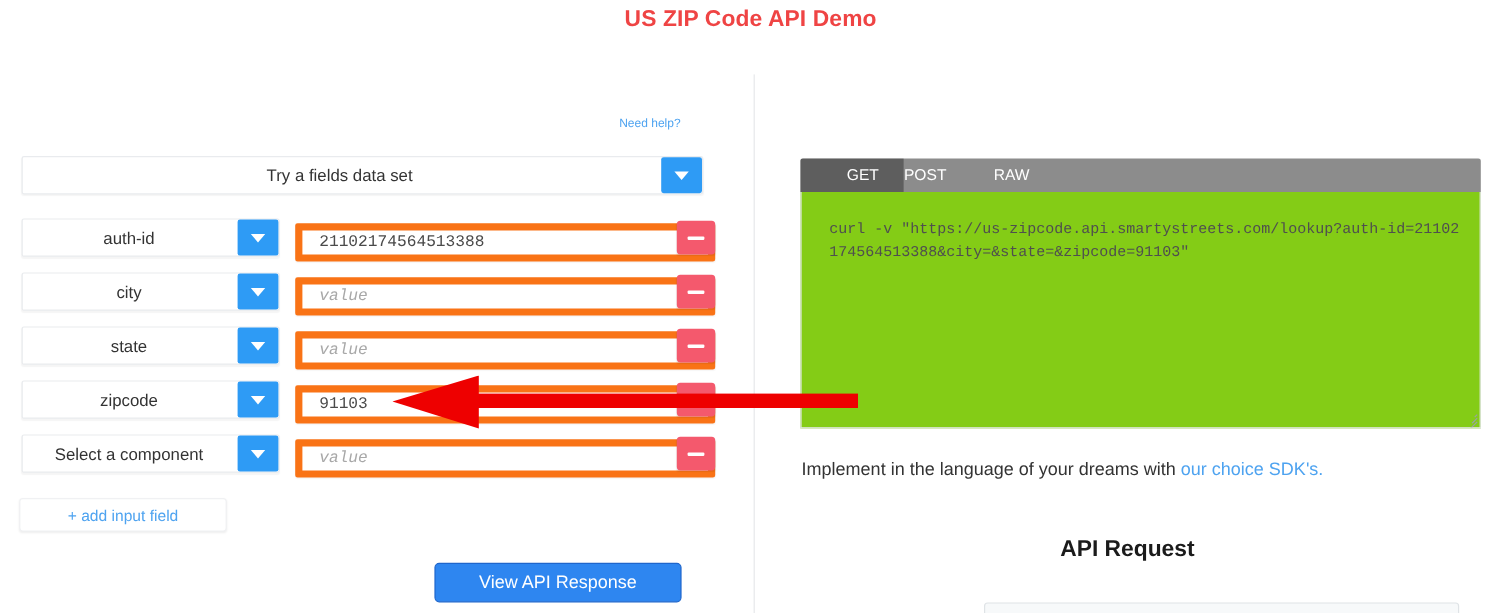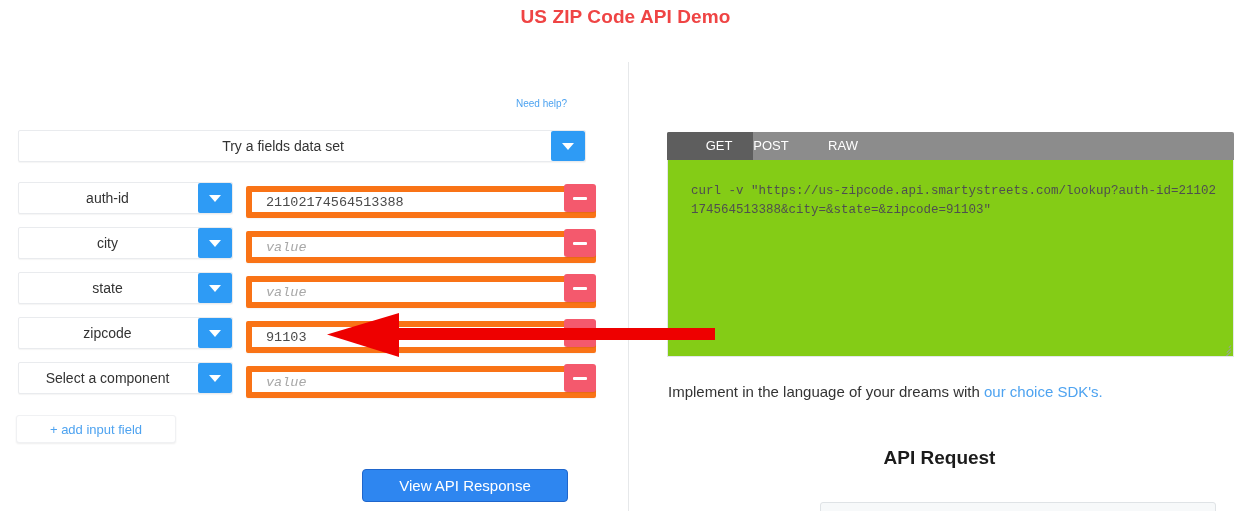--- a/index.html
+++ b/index.html
@@ -191,21 +191,21 @@
     height: 3px;
     background: #ffffff;
     border-radius: 1px;
   }
 
   
   .add-field-btn {
     position: absolute;
     left: 16px;
     top: 415px;
-    width: 160px;
+    width: 173px;
     height: 28px;
     background: #ffffff;
     border: 1px solid #f0f1f3;
     border-radius: 3px;
     box-shadow: 0 1px 2px rgba(0,0,0,0.07);
     color: #4ea3f0;
     font-size: 13px;
     font-family: "Liberation Sans", sans-serif;
     cursor: pointer;
     padding: 0;

